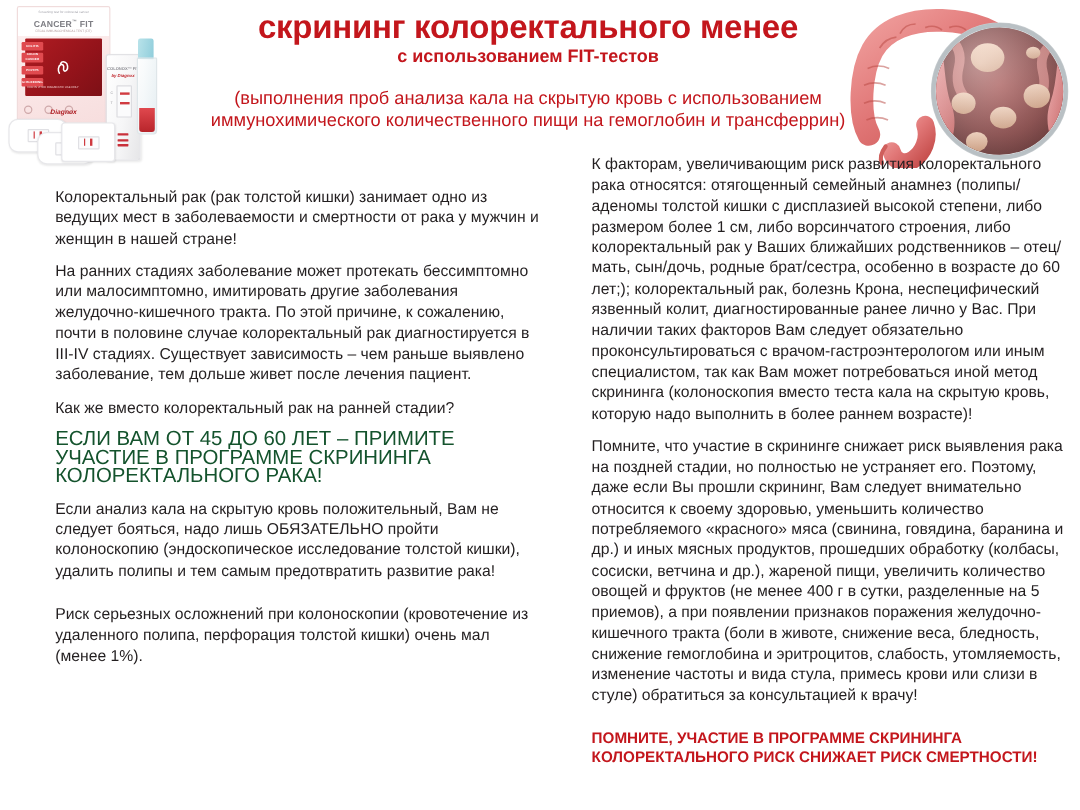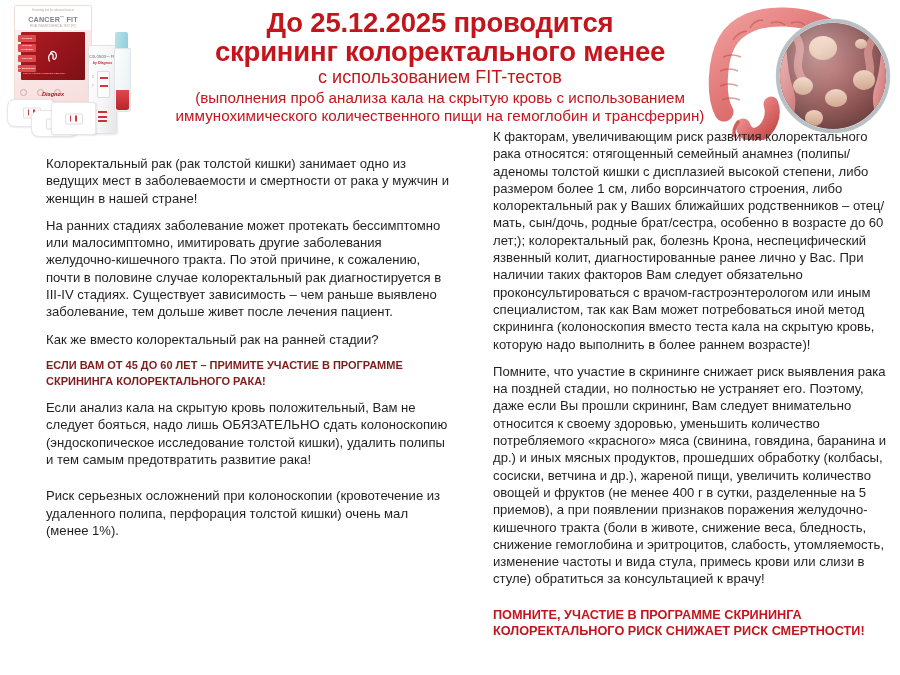--- a/index.html
+++ b/index.html
@@ -44,34 +44,34 @@
     color: #c3161c;
     font-weight: bold;
     font-size: 27.5px;
     line-height: 29px;
     letter-spacing: -0.2px;
     white-space: nowrap;
   }
 
   .subtitle-line {
     color: #c3161c;
-    font-weight: normal;
-    font-size: 18px;
+    font-weight: bold;
+    font-size: 15px;
     line-height: 20px;
     margin-top: 1px;
   }
 
   .paren-line {
     color: #c3161c;
     font-size: 15.2px;
     line-height: 17.5px;
     font-weight: normal;
     white-space: nowrap;
   }
-  .paren-wrap { margin-top: 2px; }
+  .paren-wrap { margin-top: 16px; }
 
   
   .product-photo {
     position: absolute;
     left: 4px;
     top: 2px;
     width: 132px;
     height: 130px;
   }
   .kit-box {
@@ -372,23 +372,23 @@
     width: 404px;
   }
 
   .col p {
     margin: 0 0 10px 0;
     text-align: left;
   }
   .col p:last-child { margin-bottom: 0; margin-top: 19px; }
 
   .emph-red {
-    color: #7f1d1d;
-    font-weight: bold;
-    font-size: 11px;
+    color: #14532d;
+    font-weight: normal;
+    font-size: 17px;
     line-height: 15.6px;
     margin: 0 0 10px 0;
     text-transform: none;
   }
 
   .closing-red {
     color: #c3161c;
     font-weight: bold;
     font-size: 12.7px;
     line-height: 16px;
@@ -472,21 +472,20 @@
       </div>
       <div class="strip s3">
         <div class="strip-win">
           <b class="l"></b>
           <b class="r"></b>
         </div>
       </div>
     </div>
 
     <div class="header-text">
-      <div class="title-line">До 25.12.2025 проводится</div>
       <div class="title-line">скрининг колоректального менее</div>
       <div class="subtitle-line">с использованием FIT-тестов</div>
       <div class="paren-wrap">
         <div class="paren-line">(выполнения проб анализа кала на скрытую кровь с использованием</div>
         <div class="paren-line">иммунохимического количественного пищи на гемоглобин и трансферрин)</div>
       </div>
     </div>
 
     <svg class="colon-art" viewBox="0 0 205 140">
       <defs>
@@ -559,21 +558,21 @@
       </g>
     </svg>
   </div>
 
 
   <div class="col col-left">
     <p>Колоректальный рак (рак толстой кишки) занимает одно из ведущих мест в заболеваемости и смертности от рака у мужчин и женщин в нашей стране!</p>
     <p>На ранних стадиях заболевание может протекать бессимптомно или малосимптомно, имитировать другие заболевания желудочно-кишечного тракта. По этой причине, к сожалению, почти в половине случае колоректальный рак диагностируется в III-IV стадиях. Существует зависимость – чем раньше выявлено заболевание, тем дольше живет после лечения пациент.</p>
     <p>Как же вместо колоректальный рак на ранней стадии?</p>
     <p class="emph-red">ЕСЛИ ВАМ ОТ 45 ДО 60 ЛЕТ – ПРИМИТЕ УЧАСТИЕ В ПРОГРАММЕ СКРИНИНГА КОЛОРЕКТАЛЬНОГО РАКА!</p>
-    <p>Если анализ кала на скрытую кровь положительный, Вам не следует бояться, надо лишь ОБЯЗАТЕЛЬНО сдать колоноскопию (эндоскопическое исследование толстой кишки), удалить полипы и тем самым предотвратить развитие рака!</p>
+    <p>Если анализ кала на скрытую кровь положительный, Вам не следует бояться, надо лишь ОБЯЗАТЕЛЬНО пройти колоноскопию (эндоскопическое исследование толстой кишки), удалить полипы и тем самым предотвратить развитие рака!</p>
     <p>Риск серьезных осложнений при колоноскопии (кровотечение из удаленного полипа, перфорация толстой кишки) очень мал (менее 1%).</p>
   </div>
 
   <div class="col col-right">
     <p>К факторам, увеличивающим риск развития колоректального рака относятся: отягощенный семейный анамнез (полипы/аденомы толстой кишки с дисплазией высокой степени, либо размером более 1 см, либо ворсинчатого строения, либо колоректальный рак у Ваших ближайших родственников – отец/мать, сын/дочь, родные брат/сестра, особенно в возрасте до 60 лет;); колоректальный рак, болезнь Крона, неспецифический язвенный колит, диагностированные ранее лично у Вас. При наличии таких факторов Вам следует обязательно проконсультироваться с врачом-гастроэнтерологом или иным специалистом, так как Вам может потребоваться иной метод скрининга (колоноскопия вместо теста кала на скрытую кровь, которую надо выполнить в более раннем возрасте)!</p>
     <p>Помните, что участие в скрининге снижает риск выявления рака на поздней стадии, но полностью не устраняет его. Поэтому, даже если Вы прошли скрининг, Вам следует внимательно относится к своему здоровью, уменьшить количество потребляемого «красного» мяса (свинина, говядина, баранина и др.) и иных мясных продуктов, прошедших обработку (колбасы, сосиски, ветчина и др.), жареной пищи, увеличить количество овощей и фруктов (не менее 400 г в сутки, разделенные на 5 приемов), а при появлении признаков поражения желудочно-кишечного тракта (боли в животе, снижение веса, бледность, снижение гемоглобина и эритроцитов, слабость, утомляемость, изменение частоты и вида стула, примесь крови или слизи в стуле) обратиться за консультацией к врачу!</p>
     <p class="closing-red">ПОМНИТЕ, УЧАСТИЕ В ПРОГРАММЕ СКРИНИНГА КОЛОРЕКТАЛЬНОГО РИСК СНИЖАЕТ РИСК СМЕРТНОСТИ!</p>
   </div>
 
 </div>

